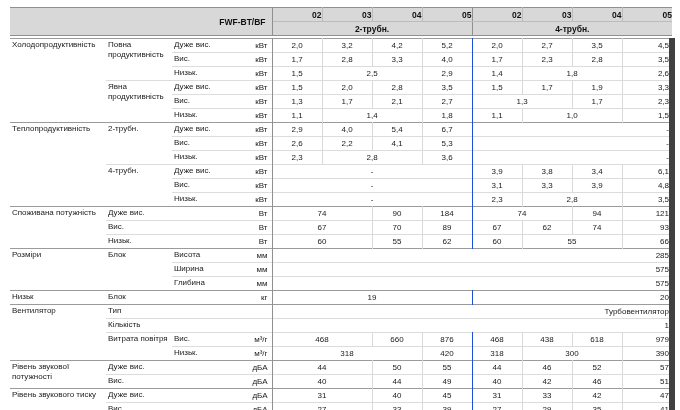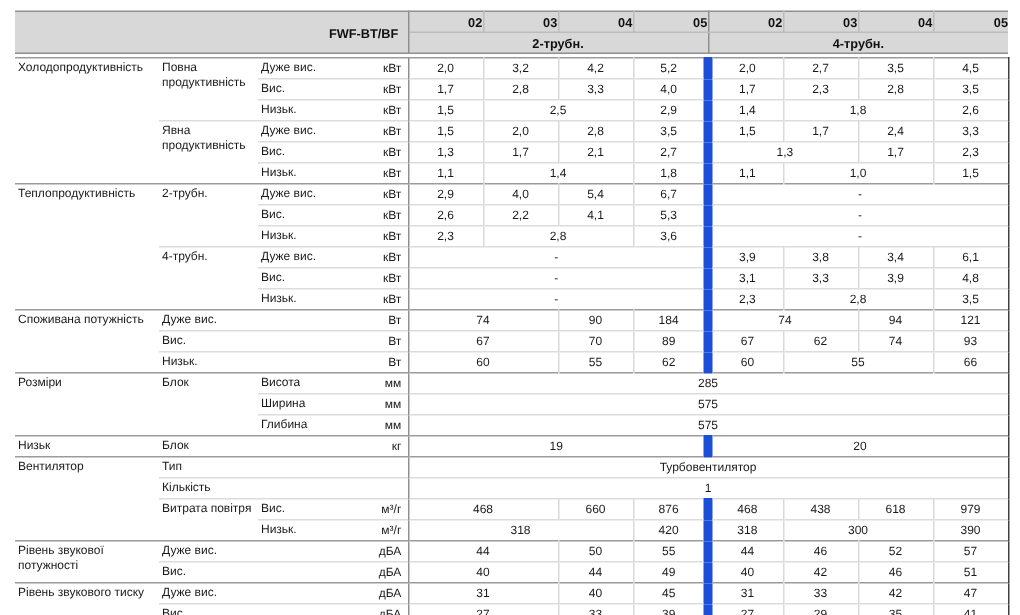--- a/index.html
+++ b/index.html
@@ -15,25 +15,25 @@
   th.model { text-align:right; padding-right:6px; border-left:0; border-right:1px solid #8f8f8f; border-bottom:1px solid #8f8f8f; }
   th.size { text-align:right; }
   th.pgrp { text-align:center; }
   .hdiv { border-right:1px solid #8f8f8f !important; }
   thead th:last-child { border-right:0; }
 
   
   tbody td { font-size:8px; color:#1a1a1a; height:12px; line-height:10px;
              padding:0 2px; border-top:1px solid #dcdcdc; }
   td.val, td.dash { text-align:center; padding:0; border-right:1px solid #d9d9d9; }
-  td.val:last-child, td.dash:last-child { border-right:1px solid #404040; }
+  td.val:last-child, td.dash:last-child { border-right:6px solid #404040;text-align:right; }
   td.lab1, td.lab2, td.lab3 { white-space:nowrap; overflow:hidden; vertical-align:top; padding-top:1px; }
   td.unit { text-align:right; padding-right:4px; white-space:nowrap;
             border-right:1px solid #8f8f8f;margin-top:40px; }
-  td.divr { border-right:6px solid #1d4ed8; }
+  td.divr { border-right:1px solid #1d4ed8; }
   .wrap { white-space:normal !important; line-height:9.5px; }
   tr.grp td { border-top:1px solid #9b9b9b; }
   tr.gap td { height:2px; border:0; background:#fff; }
   tbody tr:last-child td { border-bottom:1px solid #d9d9d9; }
 </style>
 </head>
 <body>
 
 <div class="sheet">
   <table class="spec">
@@ -111,21 +111,21 @@
         <tr>
           <td class="lab2 wrap" rowspan="3">Явна продуктивність</td>
           <td class="lab3">Дуже вис.</td>
           <td class="unit">кВт</td>
           <td class="val">1,5</td>
           <td class="val">2,0</td>
           <td class="val">2,8</td>
           <td class="val divr">3,5</td>
           <td class="val">1,5</td>
           <td class="val">1,7</td>
-          <td class="val">2,4</td>
+          <td class="val">1,9</td>
           <td class="val">3,3</td>
         </tr>
         <tr>
           <td class="lab3">Вис.</td>
           <td class="unit">кВт</td>
           <td class="val">1,3</td>
           <td class="val">1,7</td>
           <td class="val">2,1</td>
           <td class="val divr">2,7</td>
           <td class="val" colspan="2">1,3</td>

